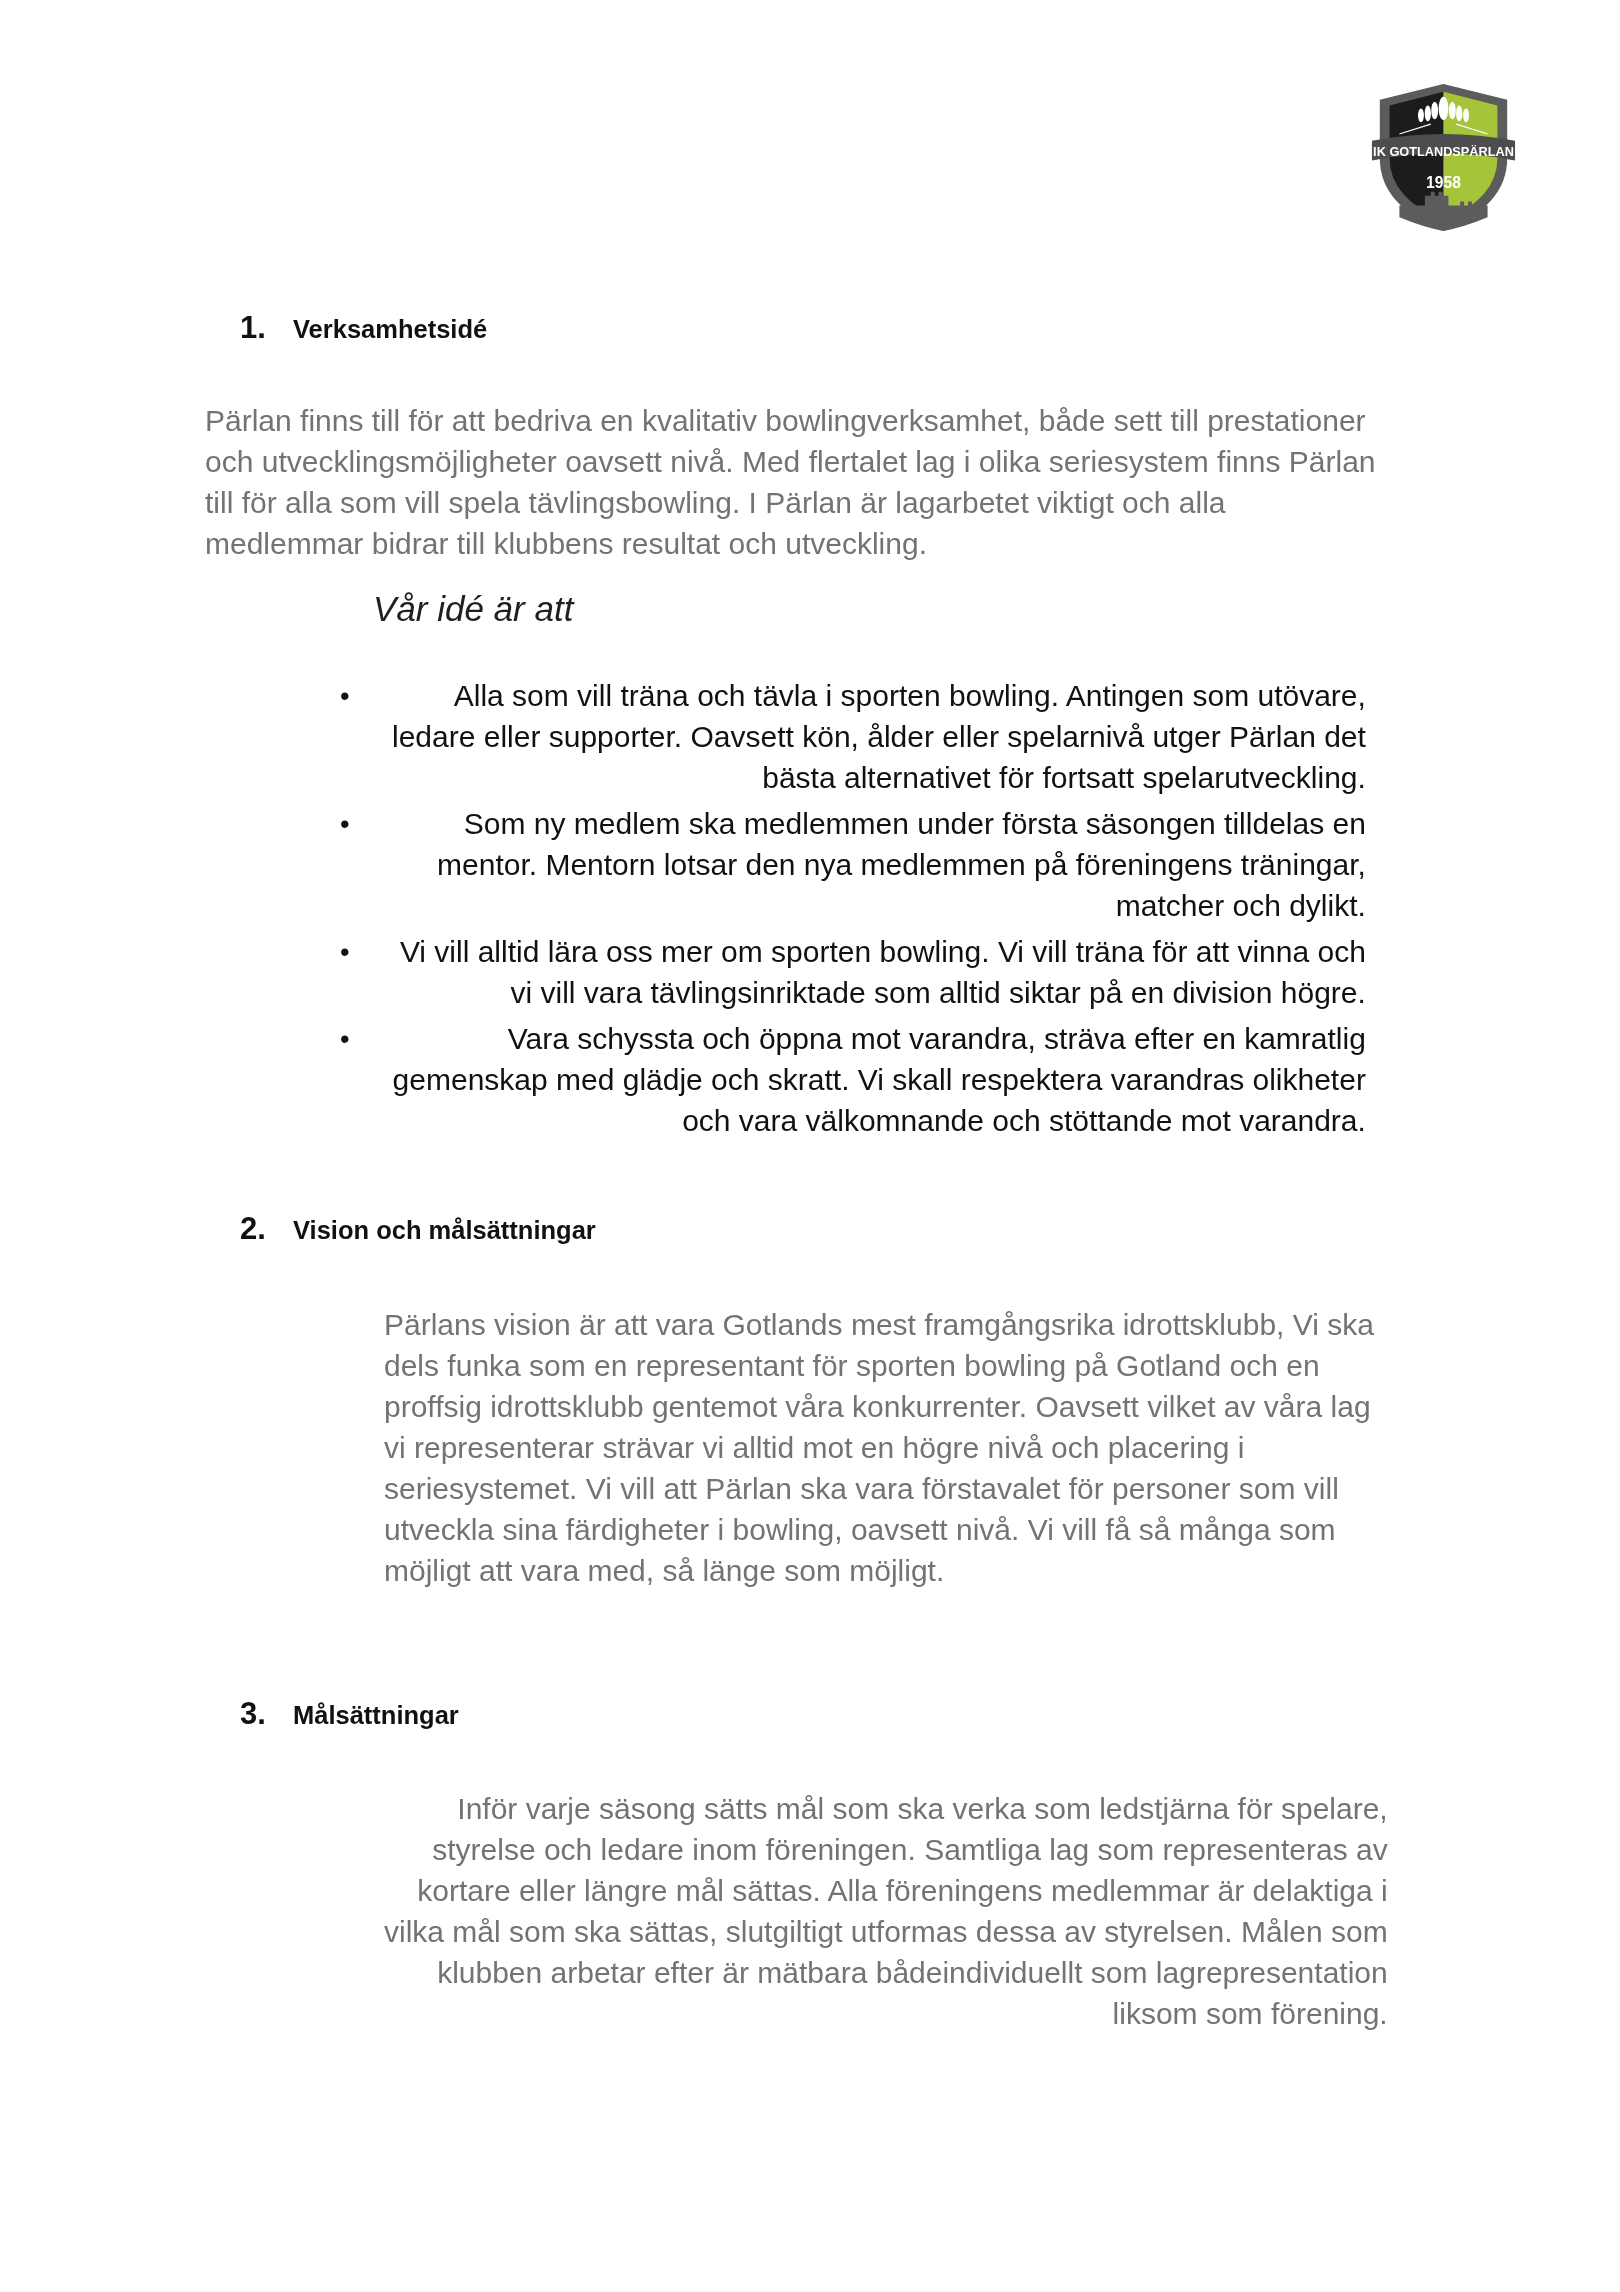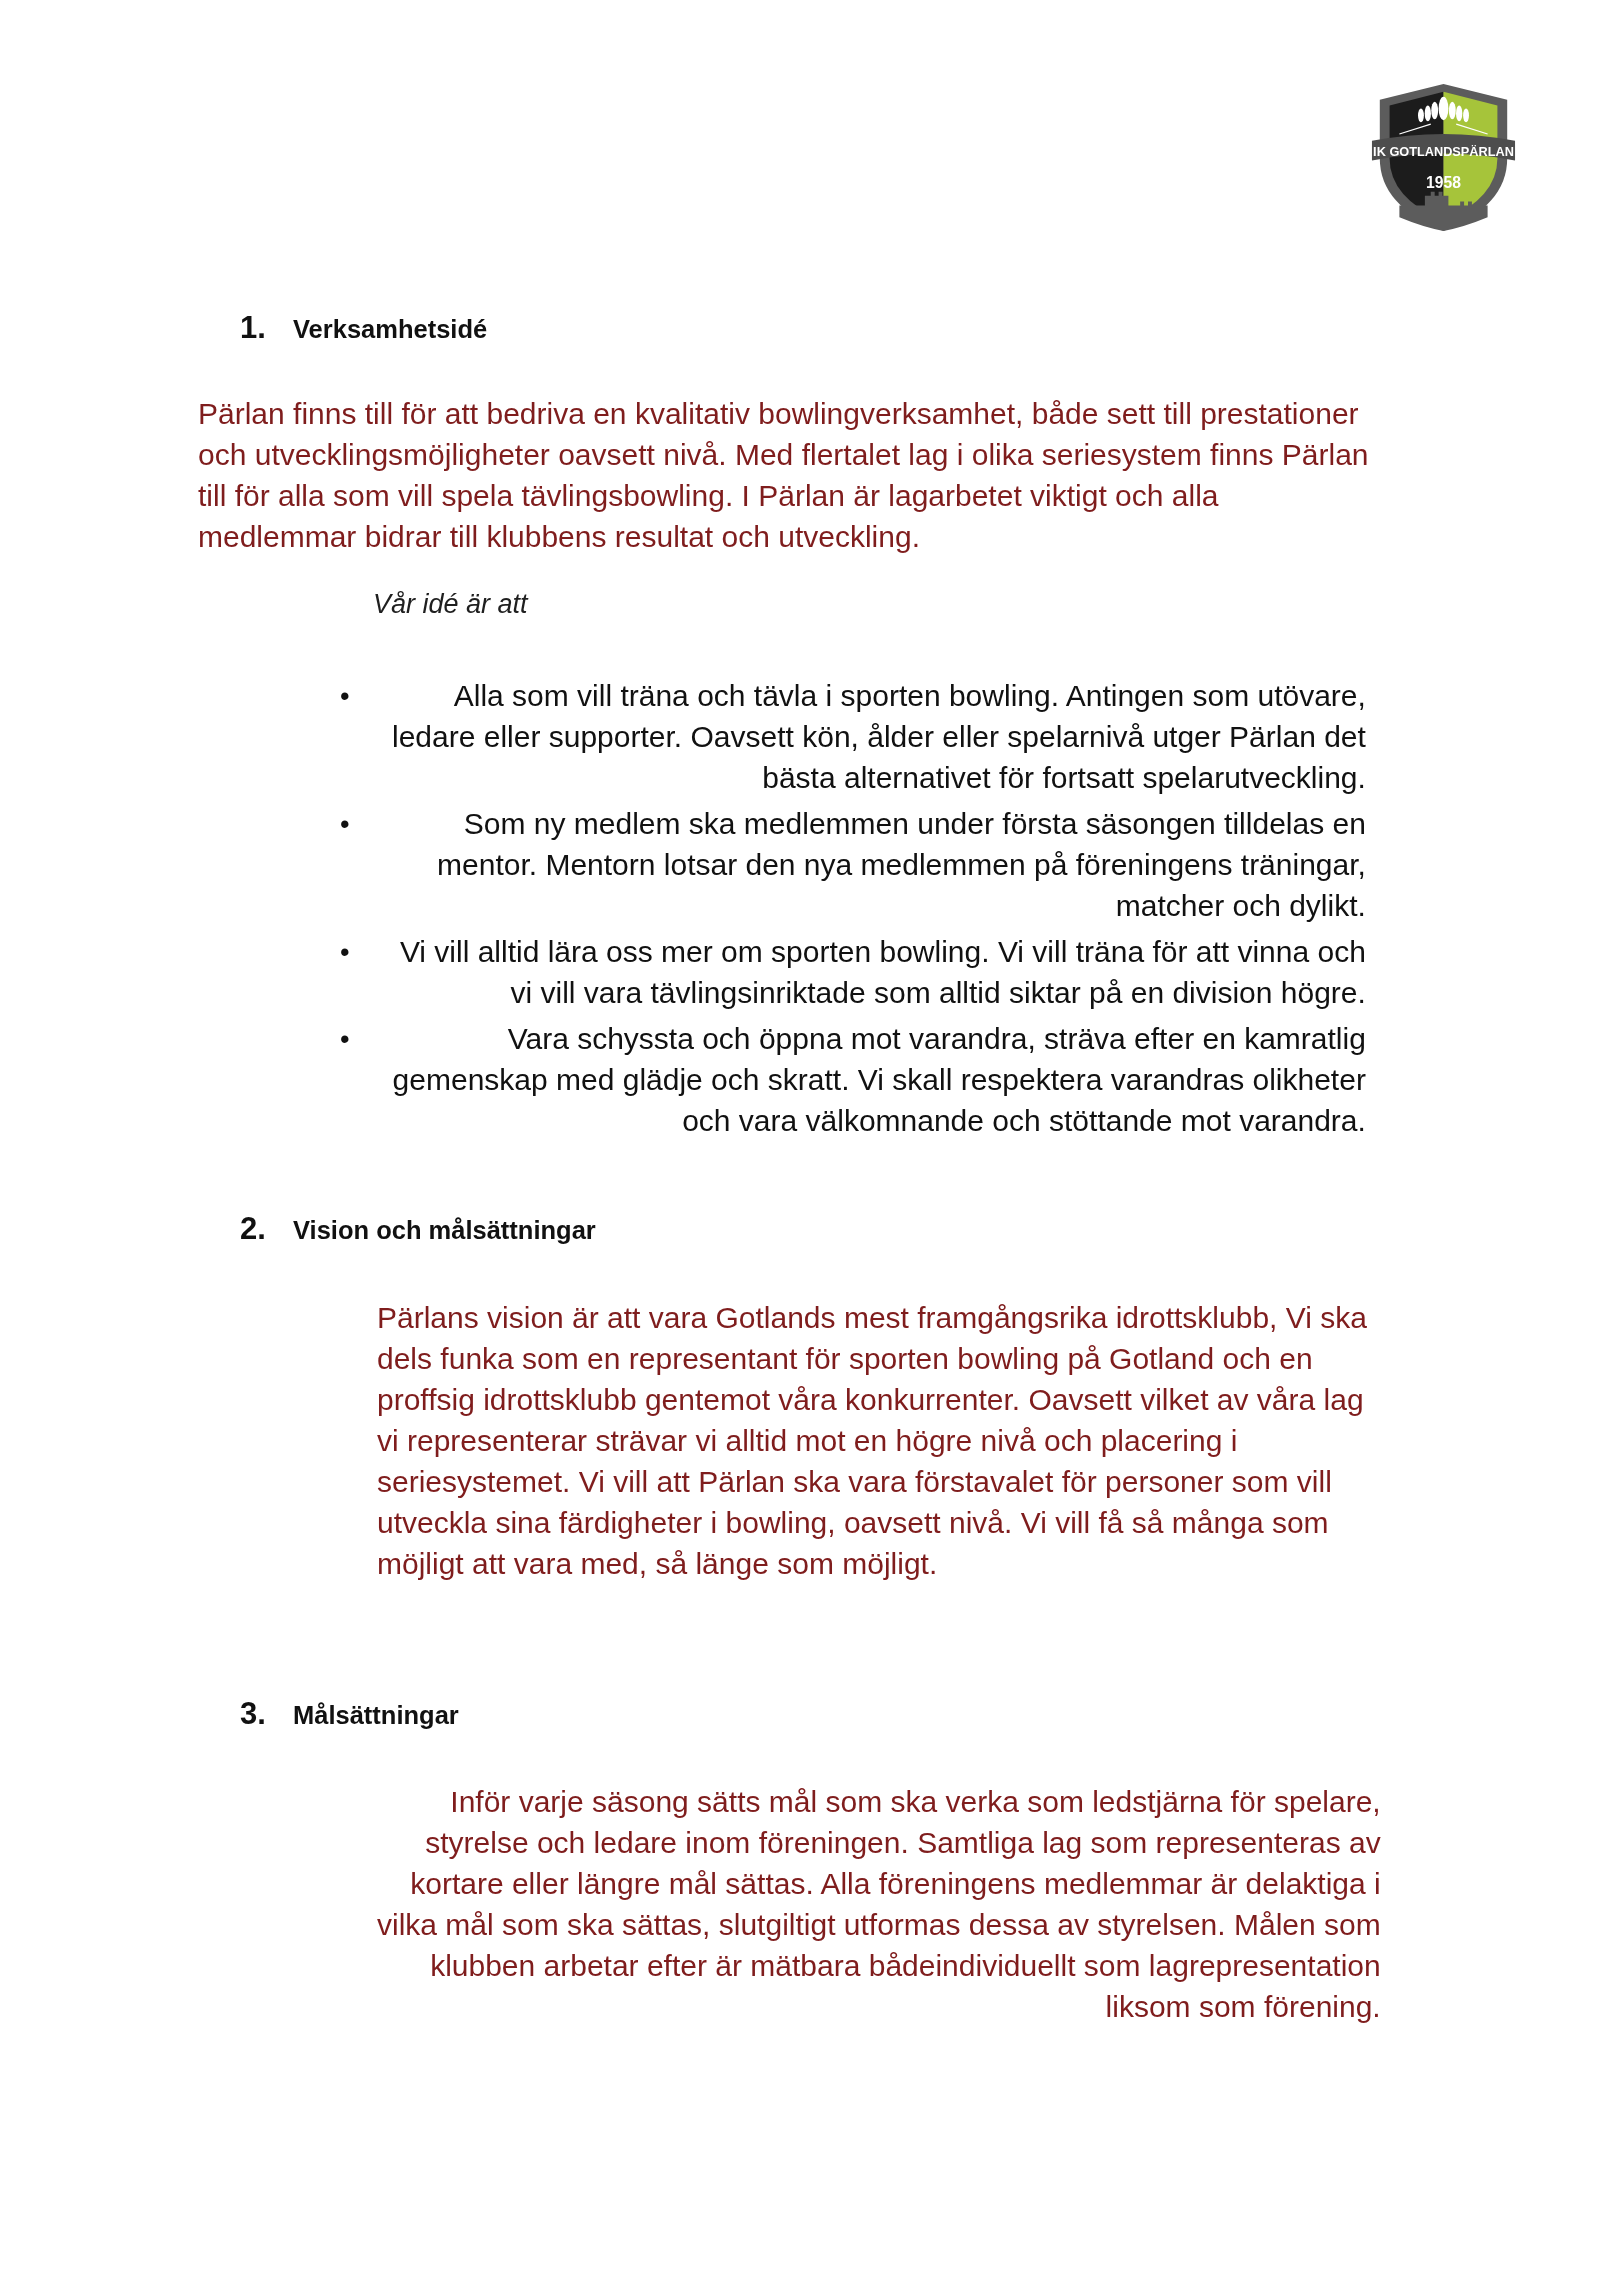--- a/index.html
+++ b/index.html
@@ -38,32 +38,32 @@
       display: inline-block;
     }
     .heading .title {
       font-size: 25.5px;
       letter-spacing: 0px;
     }
     .para {
       position: absolute;
       font-size: 30px;
       line-height: 41px;
-      color: #7f1d1d;
-      margin: 5px;
+      color: #737373;
+      margin: 12px;
     }
     .para .line {
       display: block;
       white-space: nowrap;
     }
     .italic {
       position: absolute;
       left: 373px;
       top: 589px;
-      font-size: 27px;
+      font-size: 35px;
       font-style: italic;
       color: #1f1f1f;
       white-space: nowrap;
     }
     .bullets {
       position: absolute;
       left: 338px;
       top: 675px;
       margin: 0;
       padding: 0;

